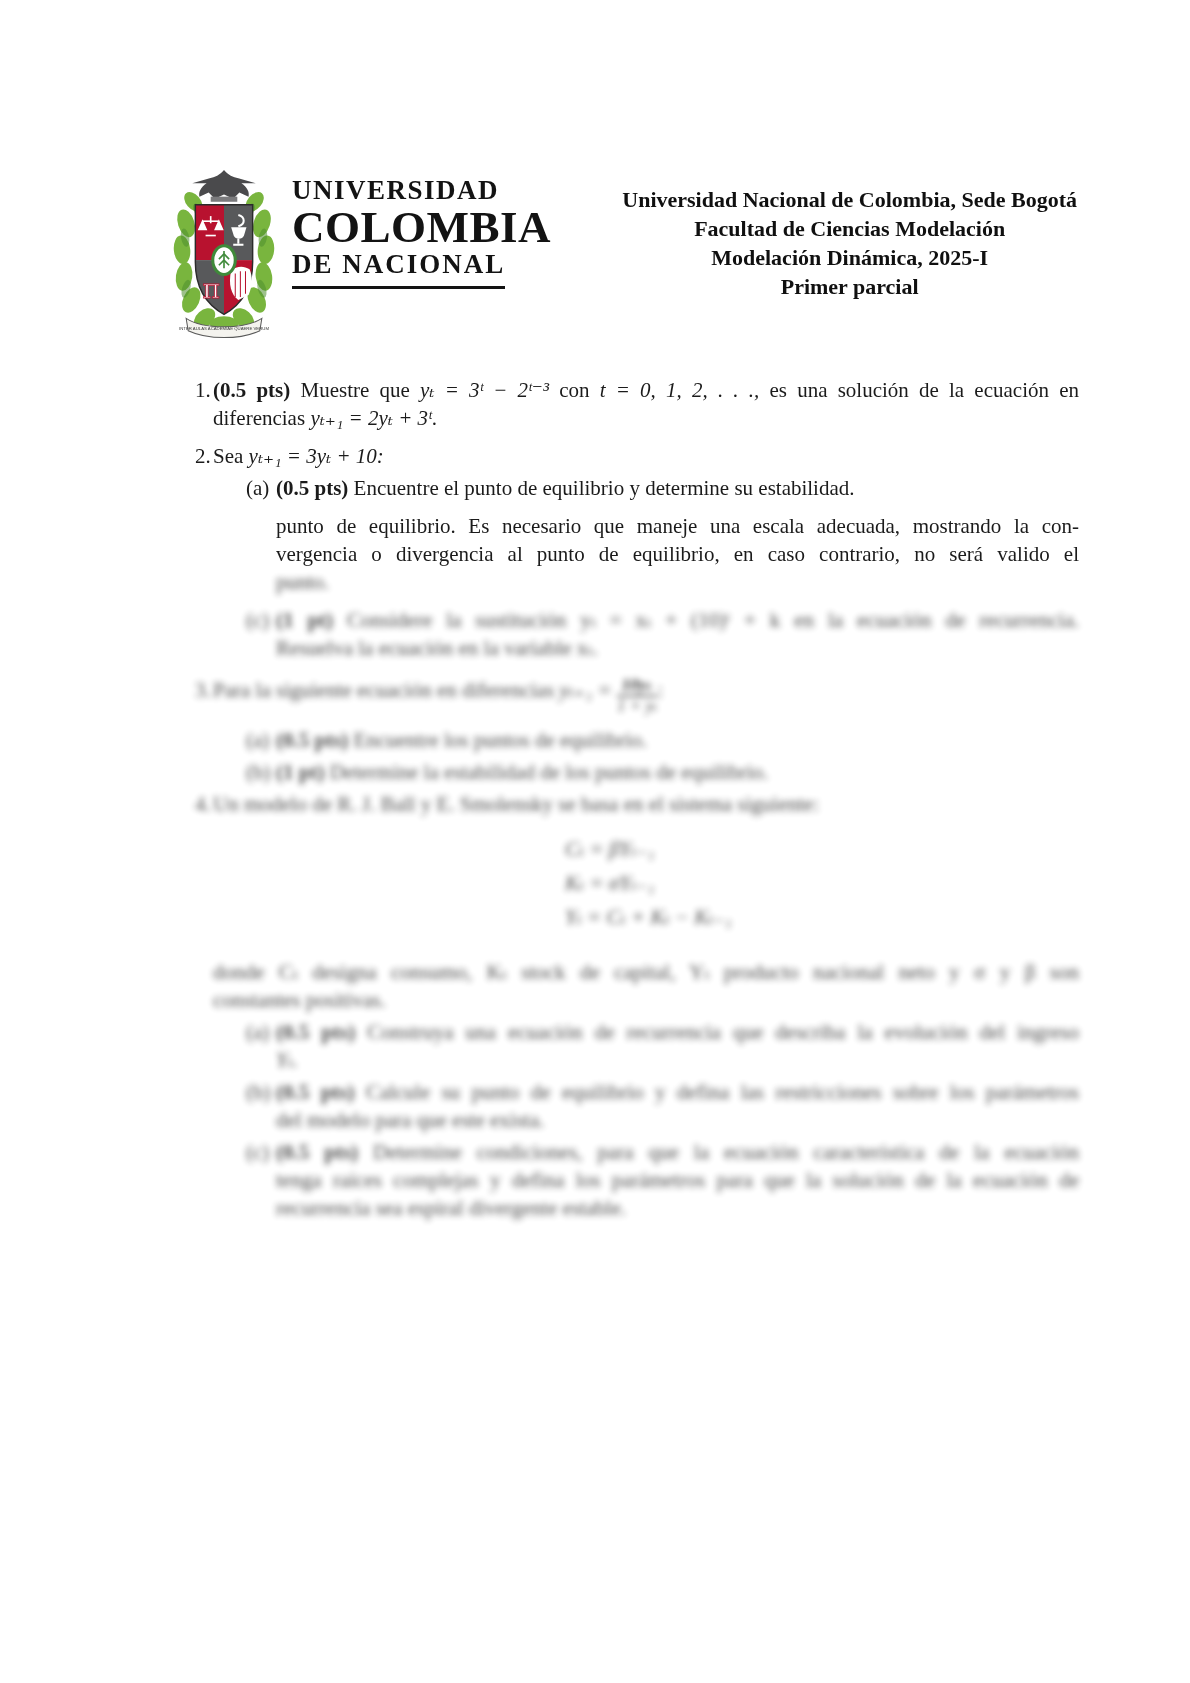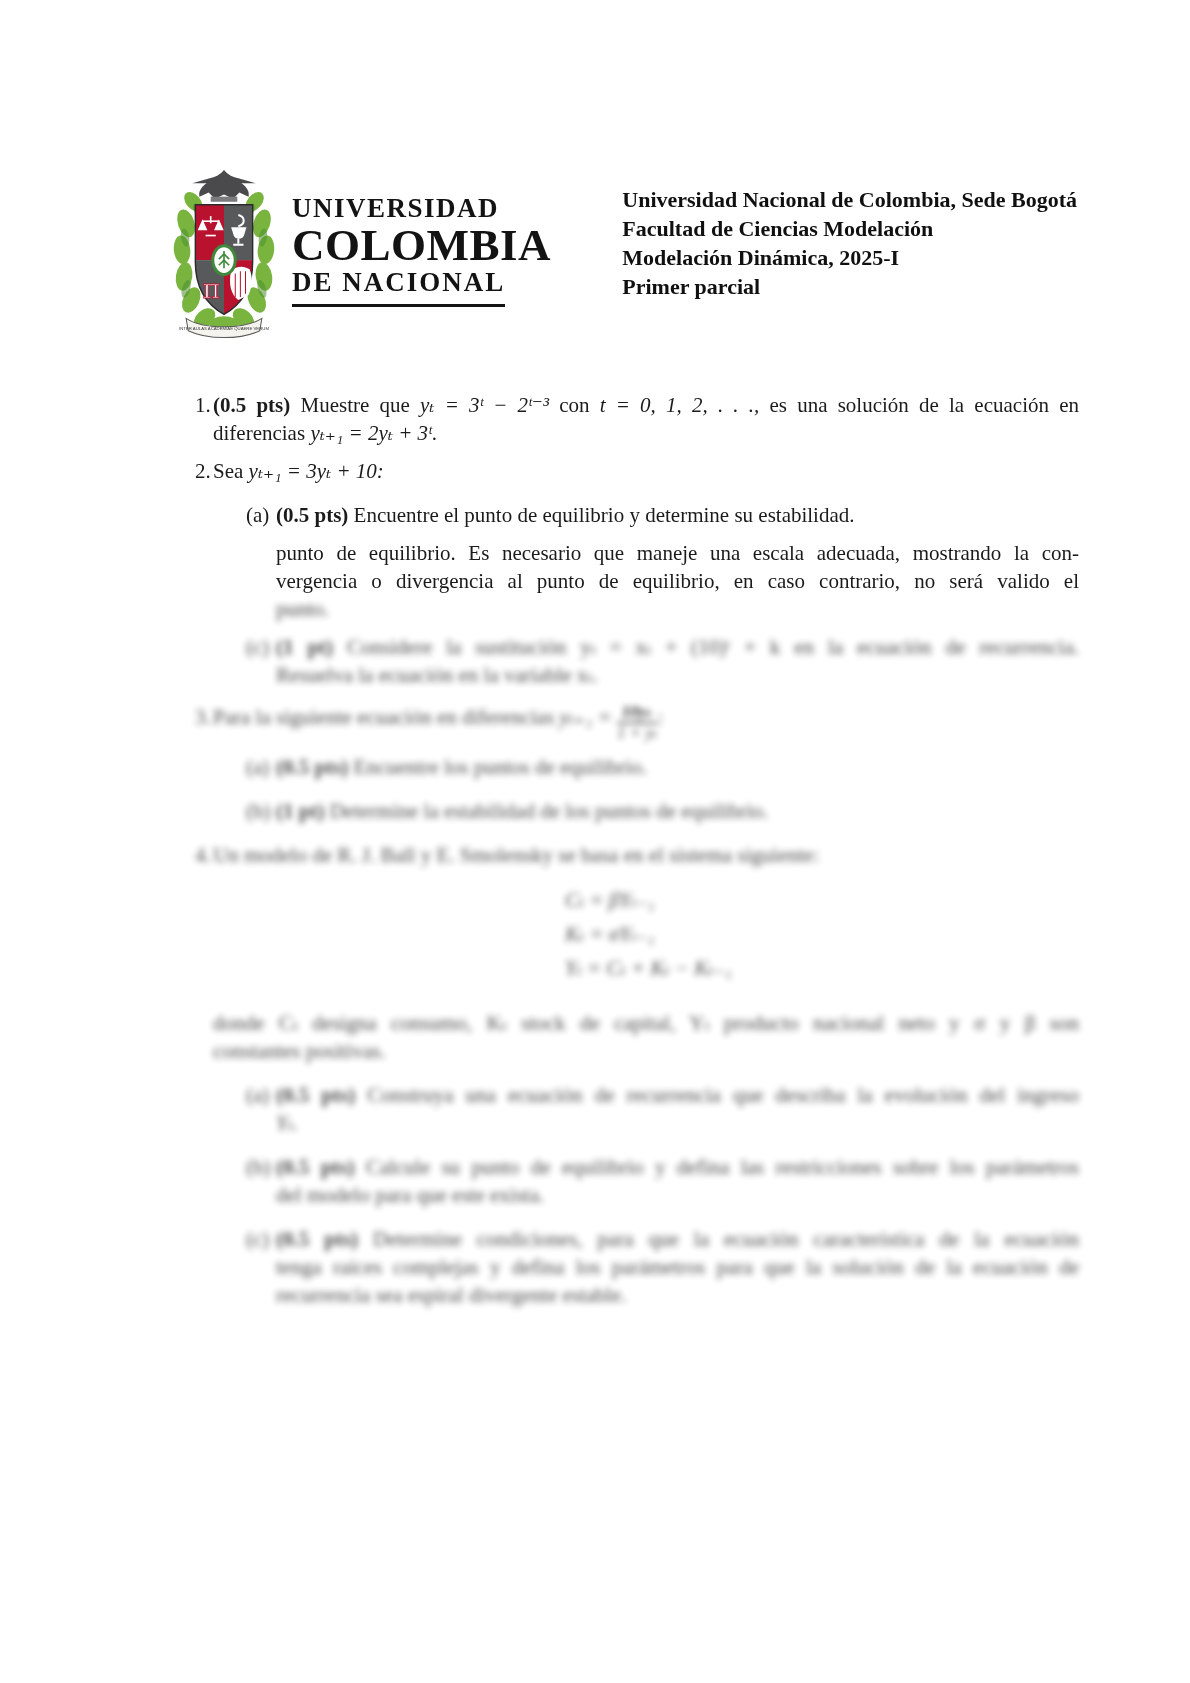--- a/index.html
+++ b/index.html
@@ -2,44 +2,44 @@
 <html><head>
 <meta charset="utf-8">
 <style>
   html,body{margin:0;padding:0;background:#ffffff;}
   .page{
     position:relative;width:1190px;height:1683px;background:#ffffff;
     font-family:"Liberation Serif","DejaVu Serif",serif;color:#1b1b1b;overflow:hidden;
   }
   
   .crest{position:absolute;left:172px;top:168px;width:104px;height:176px;}
-  .wordmark{position:absolute;left:292px;top:194px;color:#131313;font-weight:bold;}
+  .wordmark{position:absolute;left:292px;top:176px;color:#131313;font-weight:bold;}
   .wm1{font-size:27px;line-height:28px;letter-spacing:1.5px;}
   .wm2{font-size:45px;line-height:46px;letter-spacing:0.5px;}
   .wm3{font-size:27px;line-height:29px;letter-spacing:2px;}
   .wm-rule{margin-top:7px;width:213px;height:3px;background:#131313;}
-  .hdr-right{position:absolute;top:185px;right:113px;text-align:left;
+  .hdr-right{position:absolute;top:185px;right:113px;text-align:center;
     font-weight:bold;font-size:22px;line-height:29px;color:#101010;}
   
-  .bodytext{position:absolute;left:195px;top:391px;width:884px;font-size:21px;line-height:28px;}
+  .bodytext{position:absolute;left:195px;top:376px;width:884px;font-size:21px;line-height:28px;}
   .item{padding-left:18px;}
   .inum{display:inline-block;width:18px;margin-left:-18px;}
   .sub{margin-left:33px;padding-left:30px;}
   .slabel{display:inline-block;width:30px;margin-left:-30px;}
   .bold{font-weight:bold;}
   .it{}
   .m{font-style:italic;}
   .jline{text-align:justify;text-align-last:justify;}
   .blur{filter:blur(3px);opacity:.82;}
   .blur-strong{filter:blur(3.4px);opacity:.8;}
   .eqs{margin-left:352px;line-height:34px;}
   .frac{display:inline-block;vertical-align:-14px;text-align:center;font-size:17px;line-height:1.1;}
   .fnum{display:block;font-weight:bold;color:#000;border-bottom:2px solid #2a2a2a;padding:0 3px;}
   .fden{display:block;}
-  .gap10{margin-top:10px;} .gap14{margin-top:14px;} .gap16{margin-top:16px;} .gap24{margin-top:24px;}
+  .gap10{margin-top:10px;} .gap14{margin-top:14px;} .gap16{margin-top:4px;} .gap24{margin-top:24px;}
 </style>
 </head>
 <body>
 
 <div class="page">
 
   <svg class="crest" viewBox="0 0 100 172">
 
     <path d="M50 2 C46 7 41 9 36 10 L19 15 L33 15 C27 19 25 24 26 28 L35 24 L41 30 L50 26 L59 30 L65 24 L74 28 C75 24 73 19 67 15 L81 15 L64 10 C59 9 54 7 50 2 Z" fill="#4a4a4c"></path>
     <rect x="37" y="28" width="26" height="5" fill="#7a7a7c"></rect>

